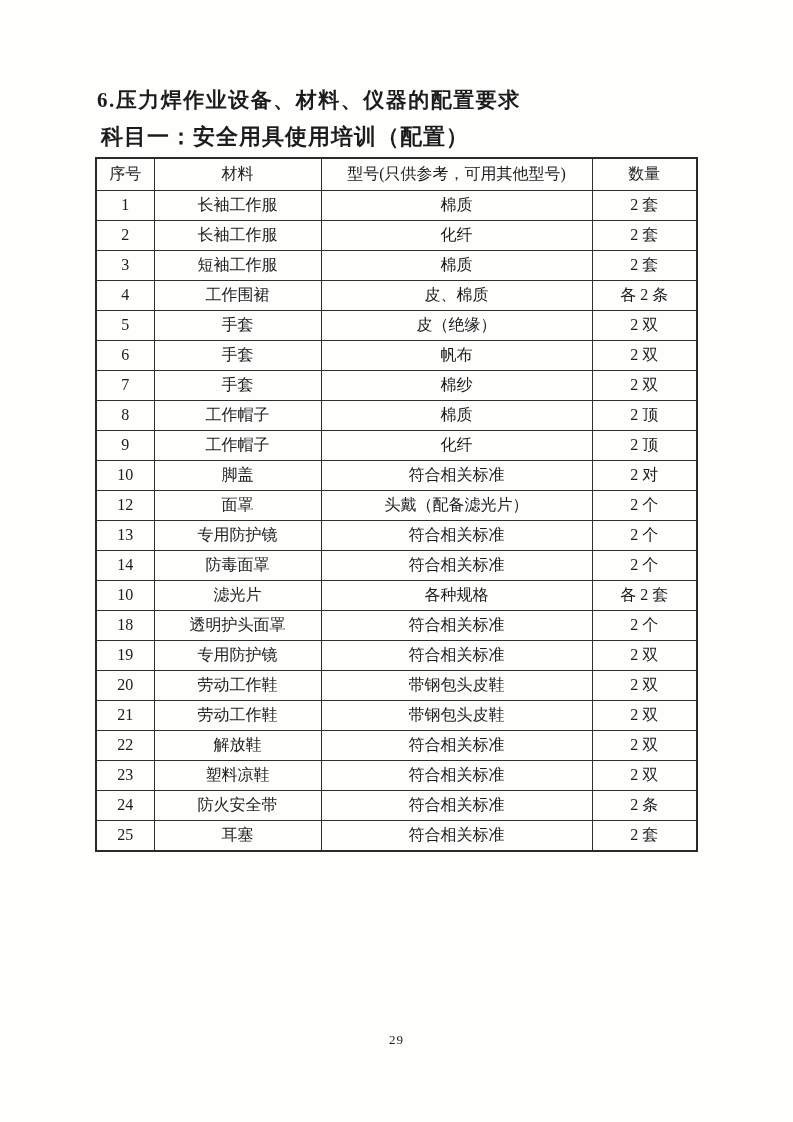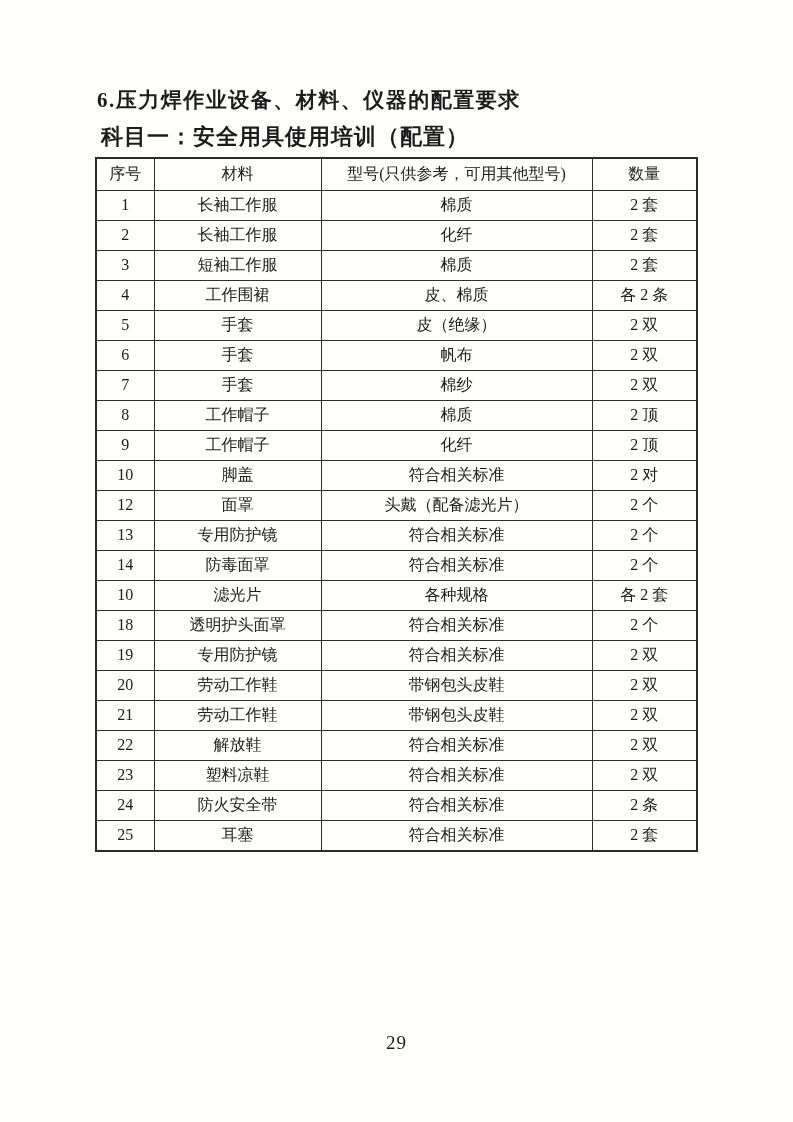--- a/index.html
+++ b/index.html
@@ -59,21 +59,21 @@
     height: 31px;
     font-weight: 400;
     font-family: Liberation Serif, serif;
   }
   .page-number {
     position: absolute;
     left: 0;
     right: 0;
     top: 1032px;
     text-align: center;
-    font-size: 19px;
+    font-size: 13px;
     letter-spacing: 1px;
   }
 </style>
 </head>
 <body>
 
 <div class="page">
 
   <div class="doc-title">6.压力焊作业设备、材料、仪器的配置要求</div>
 

